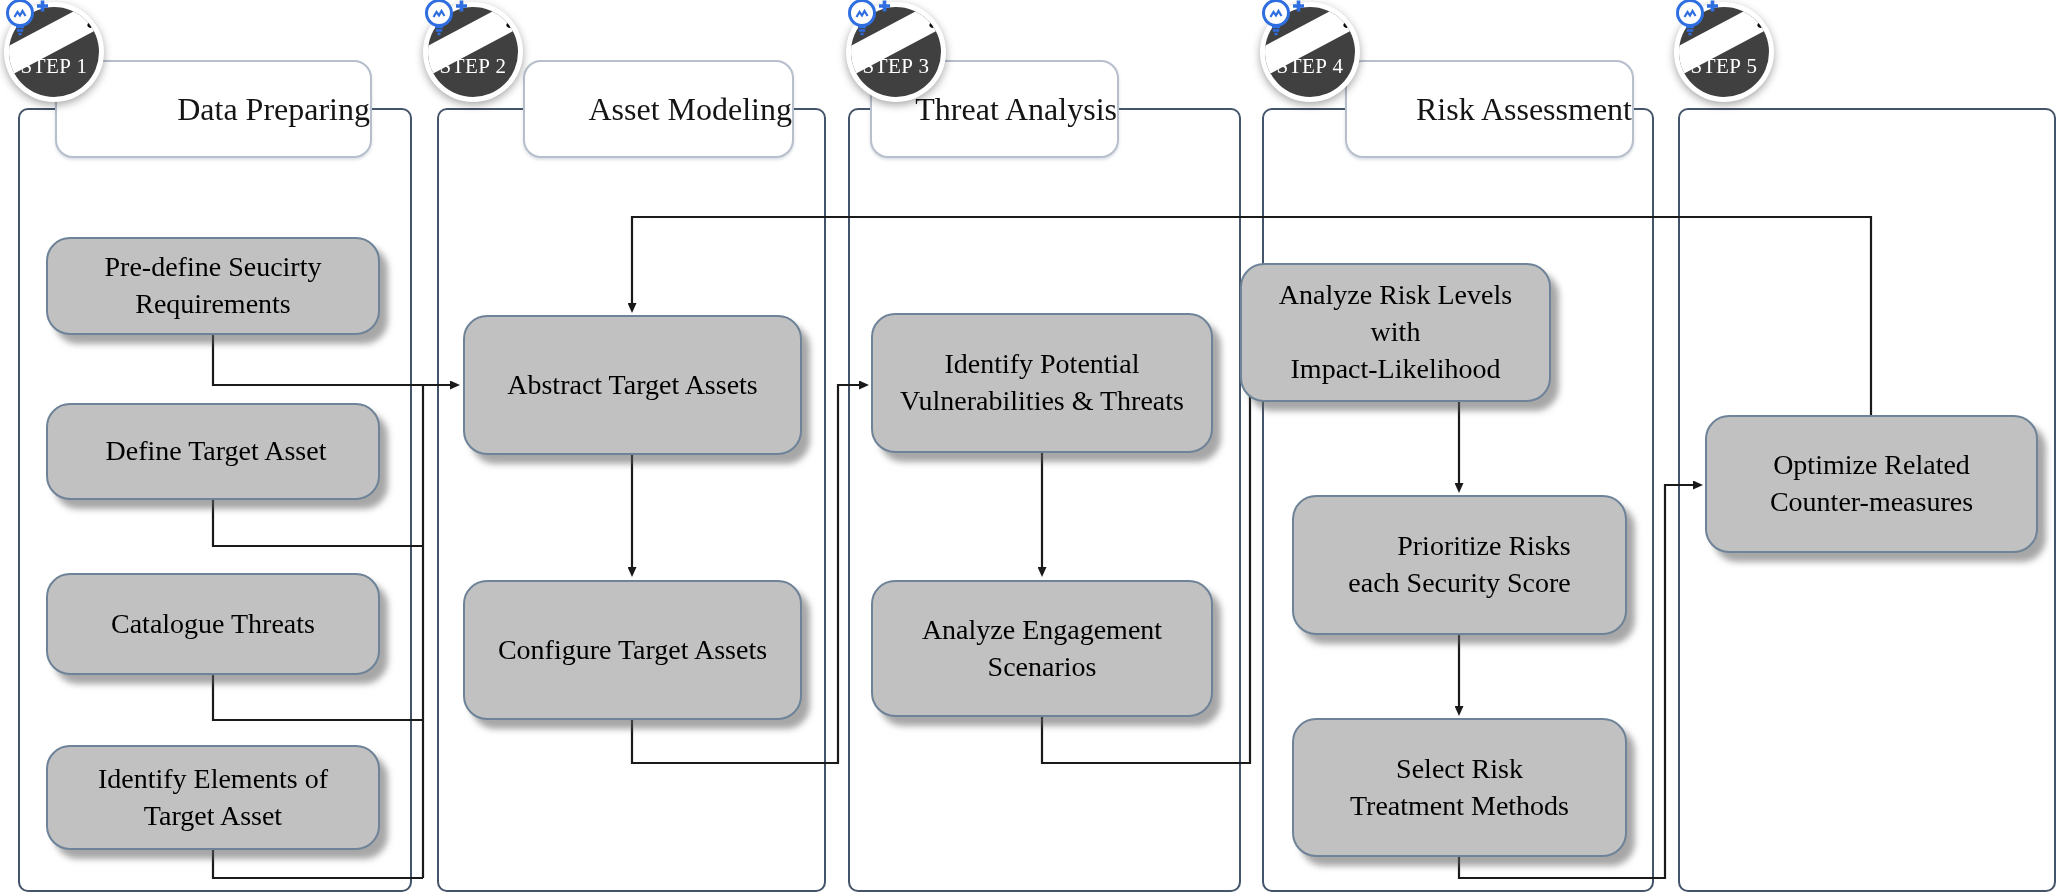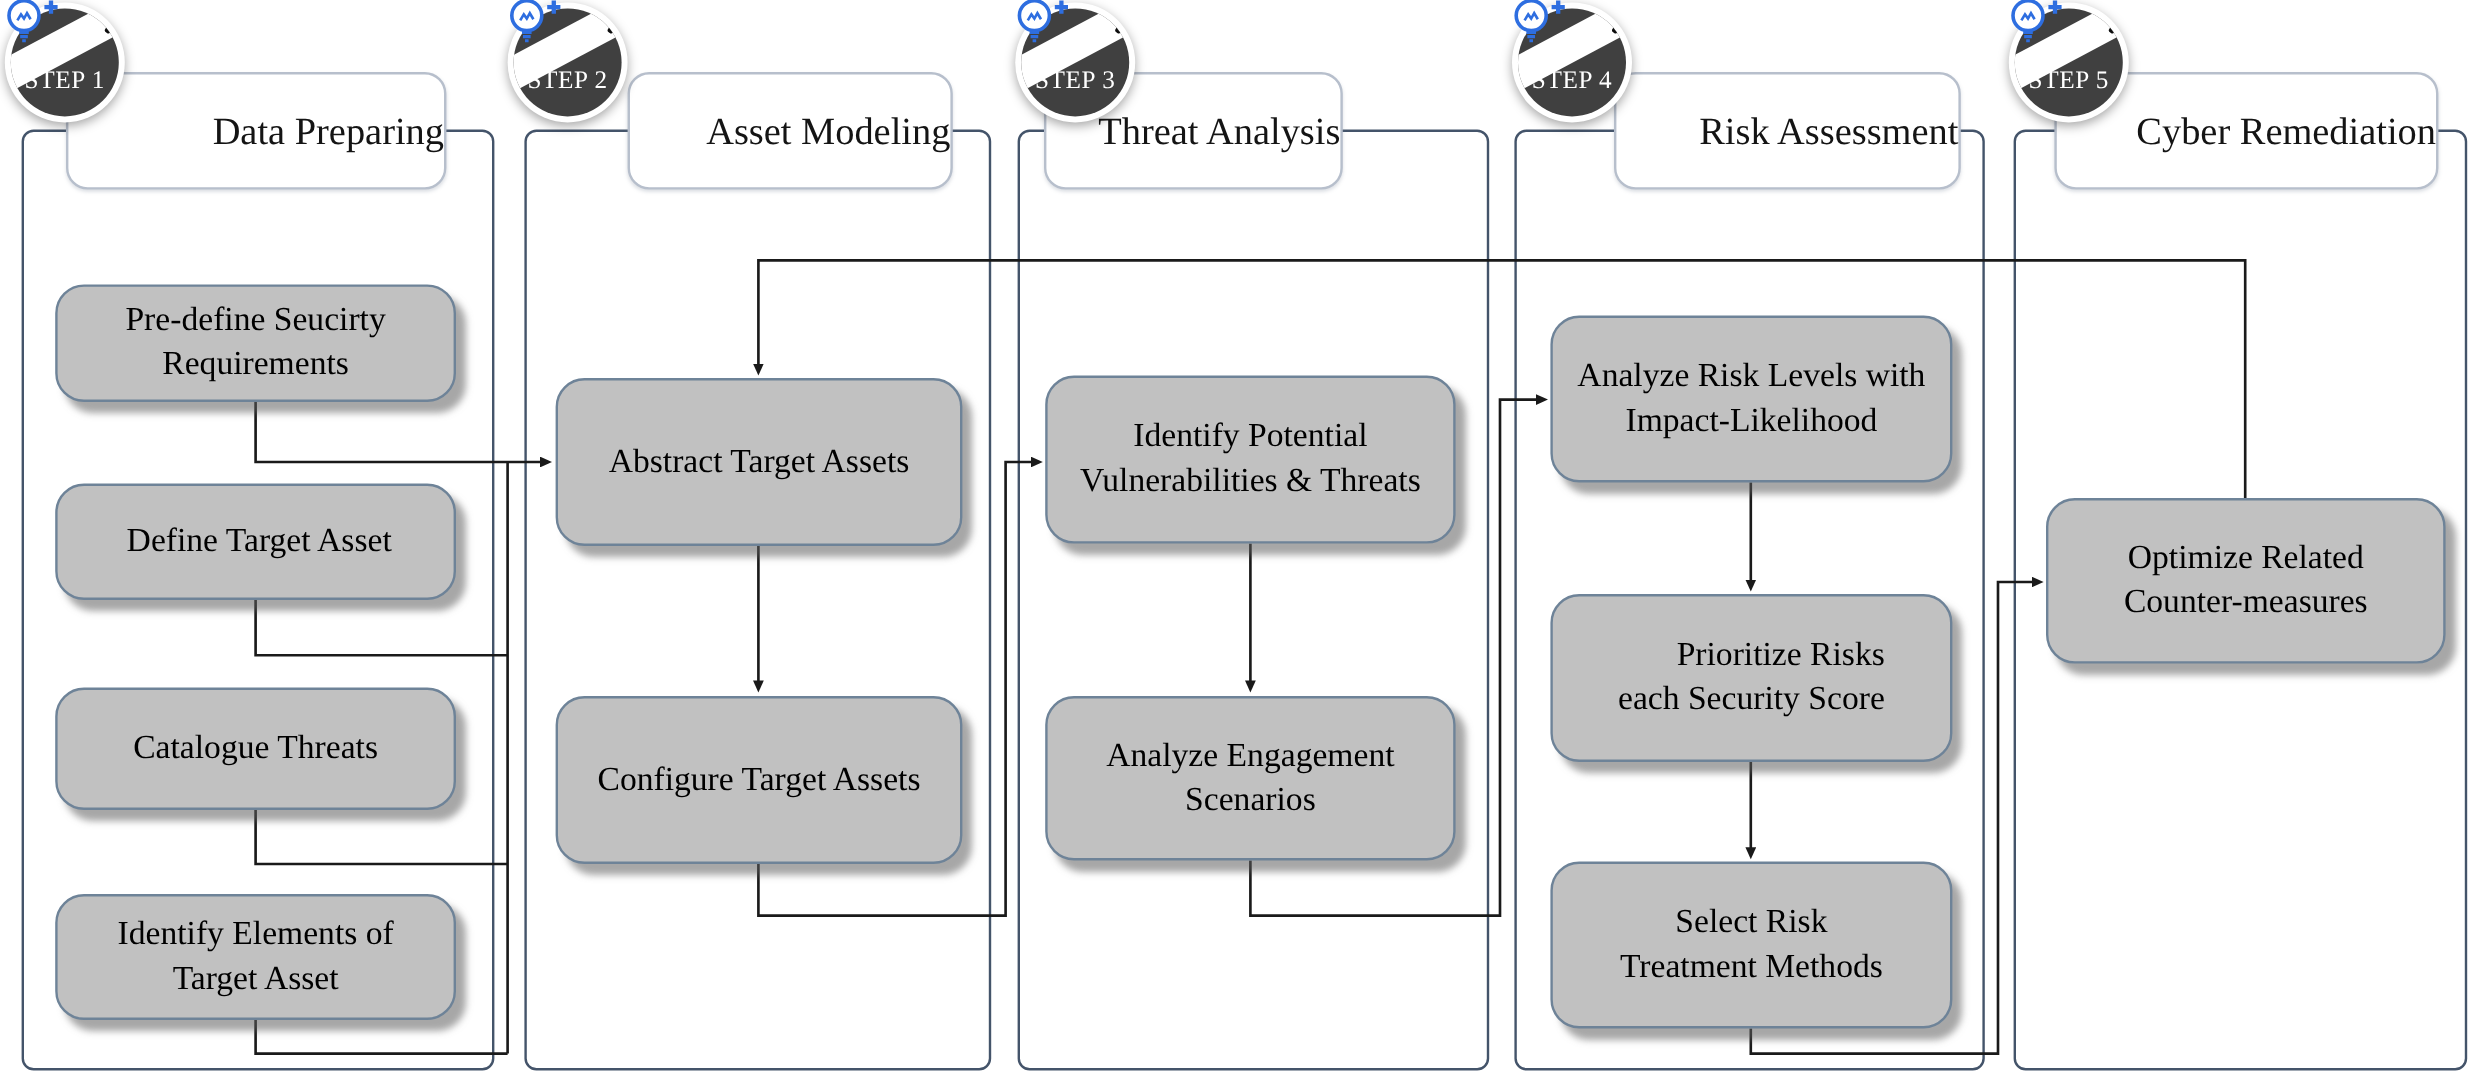--- a/index.html
+++ b/index.html
@@ -69,23 +69,20 @@
   </div>
   <div class="title-box" style="left:523px;top:60px;width:267px;">
     <span>Asset Modeling</span>
   </div>
   <div class="title-box" style="left:870px;top:60px;width:245px;">
     <span>Threat Analysis</span>
   </div>
   <div class="title-box" style="left:1345px;top:60px;width:285px;">
     <span>Risk Assessment</span>
   </div>
-  <div class="title-box" style="left:1712px;top:60px;width:316px;">
-    <span>Cyber Remediation</span>
-  </div>
 
   <div class="pbox" style="left:46px;top:237px;width:334px;height:98px;">
     <span>Pre-define Seucirty
 Requirements</span>
   </div>
   <div class="pbox" style="left:46px;top:403px;width:334px;height:97px;padding-left:16px;">
     <span>Define Target Asset</span>
   </div>
   <div class="pbox" style="left:46px;top:573px;width:334px;height:102px;">
     <span>Catalogue Threats</span>
@@ -104,21 +101,21 @@
 
   <div class="pbox" style="left:871px;top:313px;width:342px;height:140px;">
     <span>Identify Potential
 Vulnerabilities &amp; Threats</span>
   </div>
   <div class="pbox" style="left:871px;top:580px;width:342px;height:137px;">
     <span>Analyze Engagement
 Scenarios</span>
   </div>
 
-  <div class="pbox" style="left:1292px;top:263px;width:335px;height:139px;">
+  <div class="pbox" style="left:1240px;top:263px;width:311px;height:139px;">
     <span>Analyze Risk Levels with
 Impact-Likelihood</span>
   </div>
   <div class="pbox" style="left:1292px;top:495px;width:335px;height:140px;text-align:right;">
     <span>Prioritize Risks
 each Security Score</span>
   </div>
   <div class="pbox" style="left:1292px;top:718px;width:335px;height:139px;text-align:center;">
     <span>Select Risk
 Treatment Methods</span>

